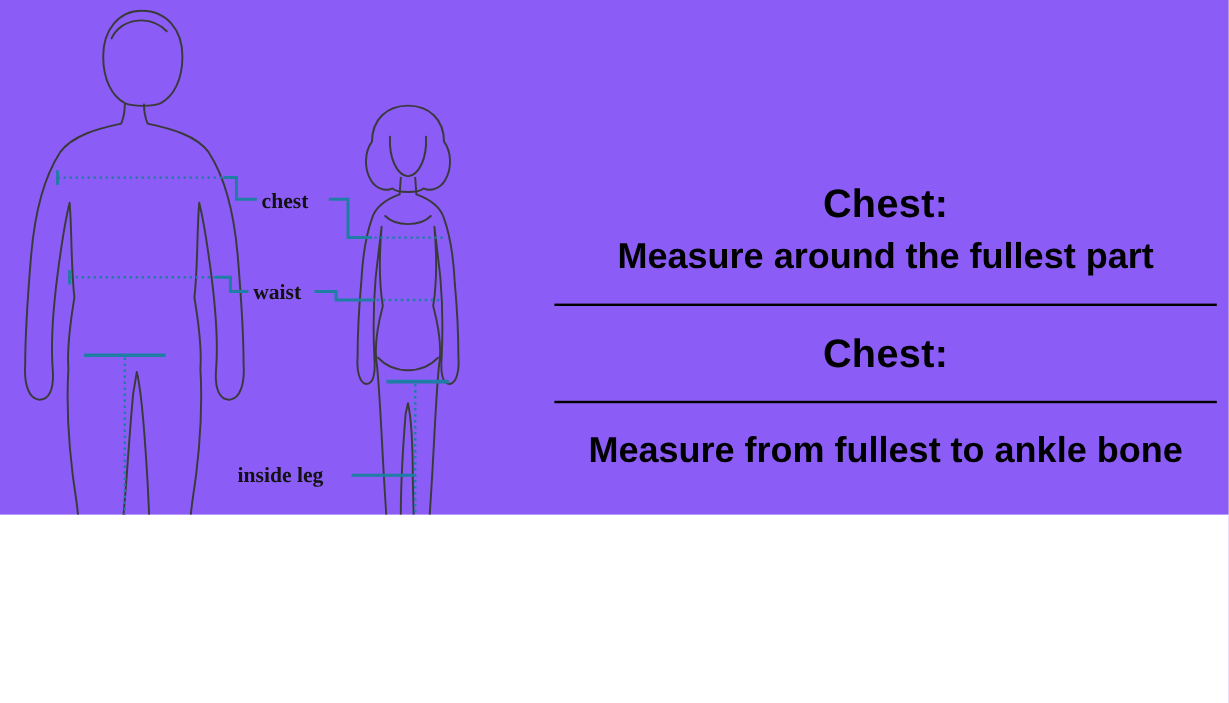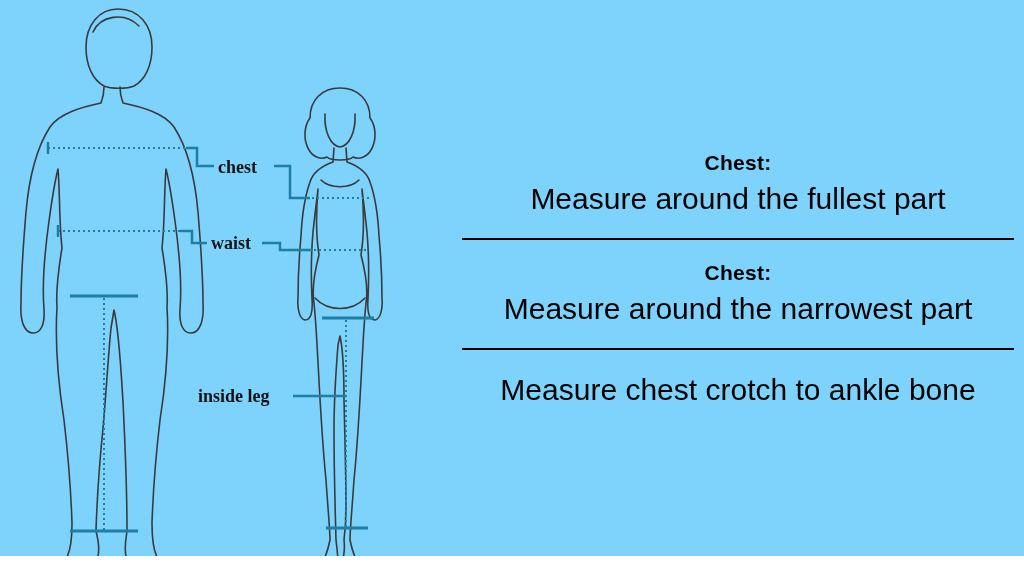--- a/index.html
+++ b/index.html
@@ -1,19 +1,19 @@
 <!DOCTYPE html>
 <html><head>
 <meta charset="utf-8">
 <style>
   html,body{margin:0;padding:0;background:#fff;}
   .stage{
     position:relative;
-    width:1024px;height:556px;
-    background:#7dd3fc;
+    width:1024px;height:429px;
+    background:#8b5cf6;
     font-family:"Liberation Sans",sans-serif;
     overflow:hidden;
   }
   .figures{position:absolute;left:0;top:0;}
   .outline path{fill:none;stroke:#3a3a3a;stroke-width:1.6;stroke-linecap:round;stroke-linejoin:round;}
   .mline{fill:none;}
   .dotted{stroke-width:2;stroke-dasharray:2 3;}
   .cap{stroke-width:3;}
   .tick{stroke-width:2.5;}
   .connector{fill:none;stroke-width:2.5;}
@@ -27,30 +27,30 @@
     position:absolute;
     left:462px;top:0;
     width:552px;height:586px;
     box-sizing:border-box;
     padding-top:150px;
     text-align:center;
     color:#000;
   }
   .section h2{
     margin:0;
-    font-size:21px;
+    font-size:33px;
     line-height:1.2;
     font-weight:700;
     letter-spacing:.3px;
   }
   .section p{
     margin:4px 0 0 0;
     font-size:30px;
     line-height:1.3;
-    font-weight:400;
+    font-weight:700;
   }
   .divider{
     border-top:2px solid #000;
     margin:20px 0;
     height:0;
   }
 </style>
 </head>
 <body>
 
@@ -109,23 +109,22 @@
 
     <div class="section">
       <h2>Chest:</h2>
       <p>Measure around the fullest part</p>
     </div>
 
     <div class="divider"></div>
 
     <div class="section">
       <h2>Chest:</h2>
-      <p>Measure around the narrowest part</p>
     </div>
 
     <div class="divider"></div>
 
     <div class="section">
-      <p>Measure chest crotch to ankle bone</p>
+      <p>Measure from fullest to ankle bone</p>
     </div>
 
   </div>
 </div>
 
 </body></html>

